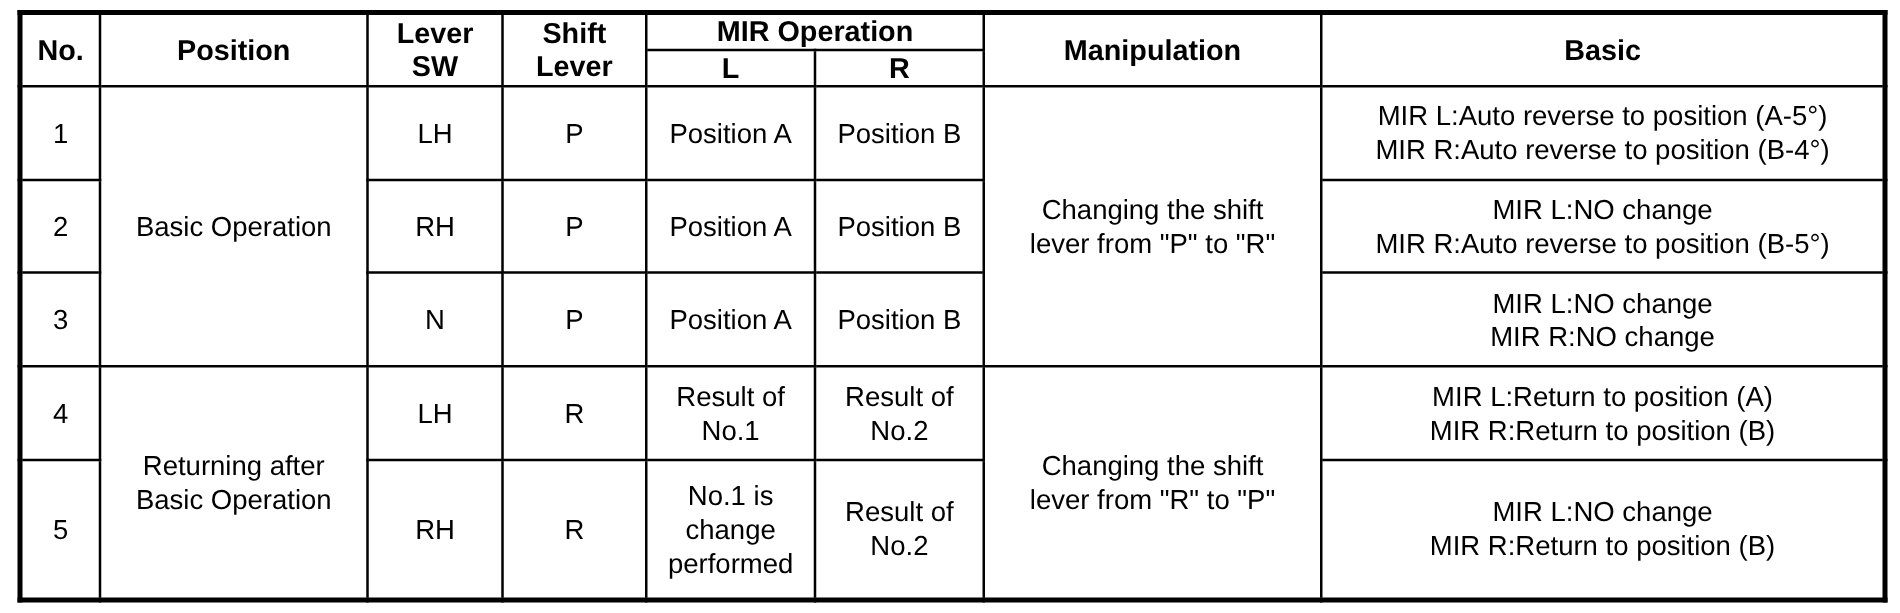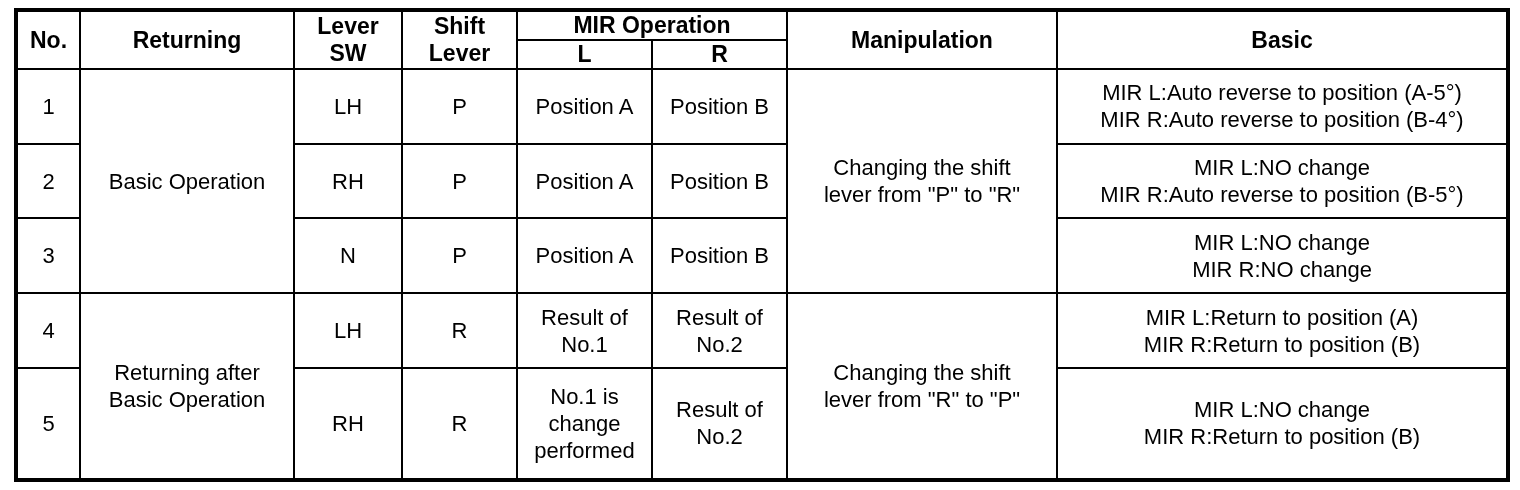--- a/index.html
+++ b/index.html
@@ -92,21 +92,21 @@
       <col class="c-sw">
       <col class="c-shift">
       <col class="c-mirl">
       <col class="c-mirr">
       <col class="c-manip">
       <col class="c-result">
     </colgroup>
     <thead>
       <tr>
         <th rowspan="2" class="multi">No.</th>
-        <th rowspan="2" class="multi">Returning</th>
+        <th rowspan="2" class="multi">Position</th>
         <th rowspan="2" class="multi">Lever
 SW</th>
         <th rowspan="2" class="multi">Shift
 Lever</th>
         <th colspan="2" class="multi">MIR Operation</th>
         <th rowspan="2" class="multi">Manipulation</th>
         <th rowspan="2" class="multi">Basic</th>
       </tr>
       <tr>
         <th class="th-sub">L</th>

